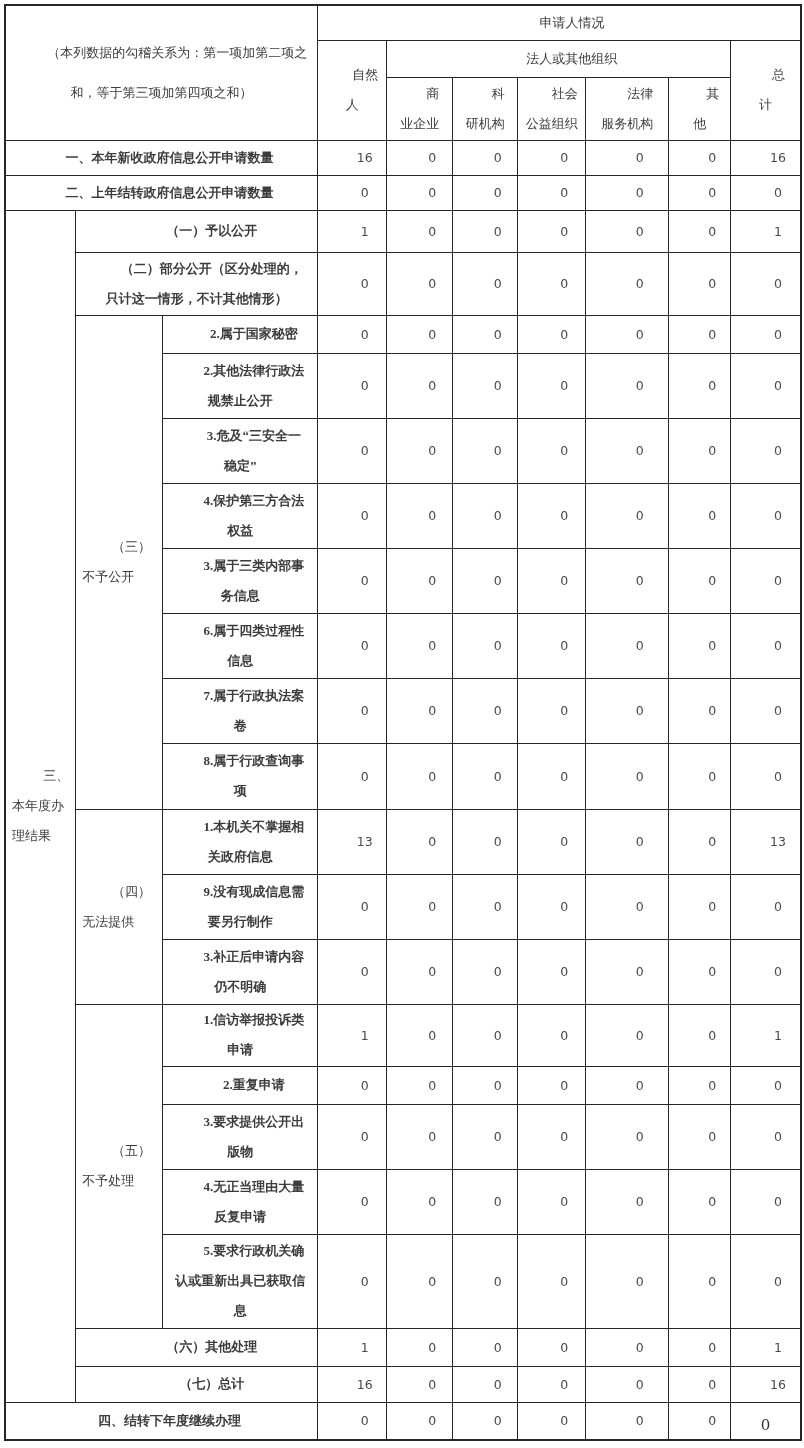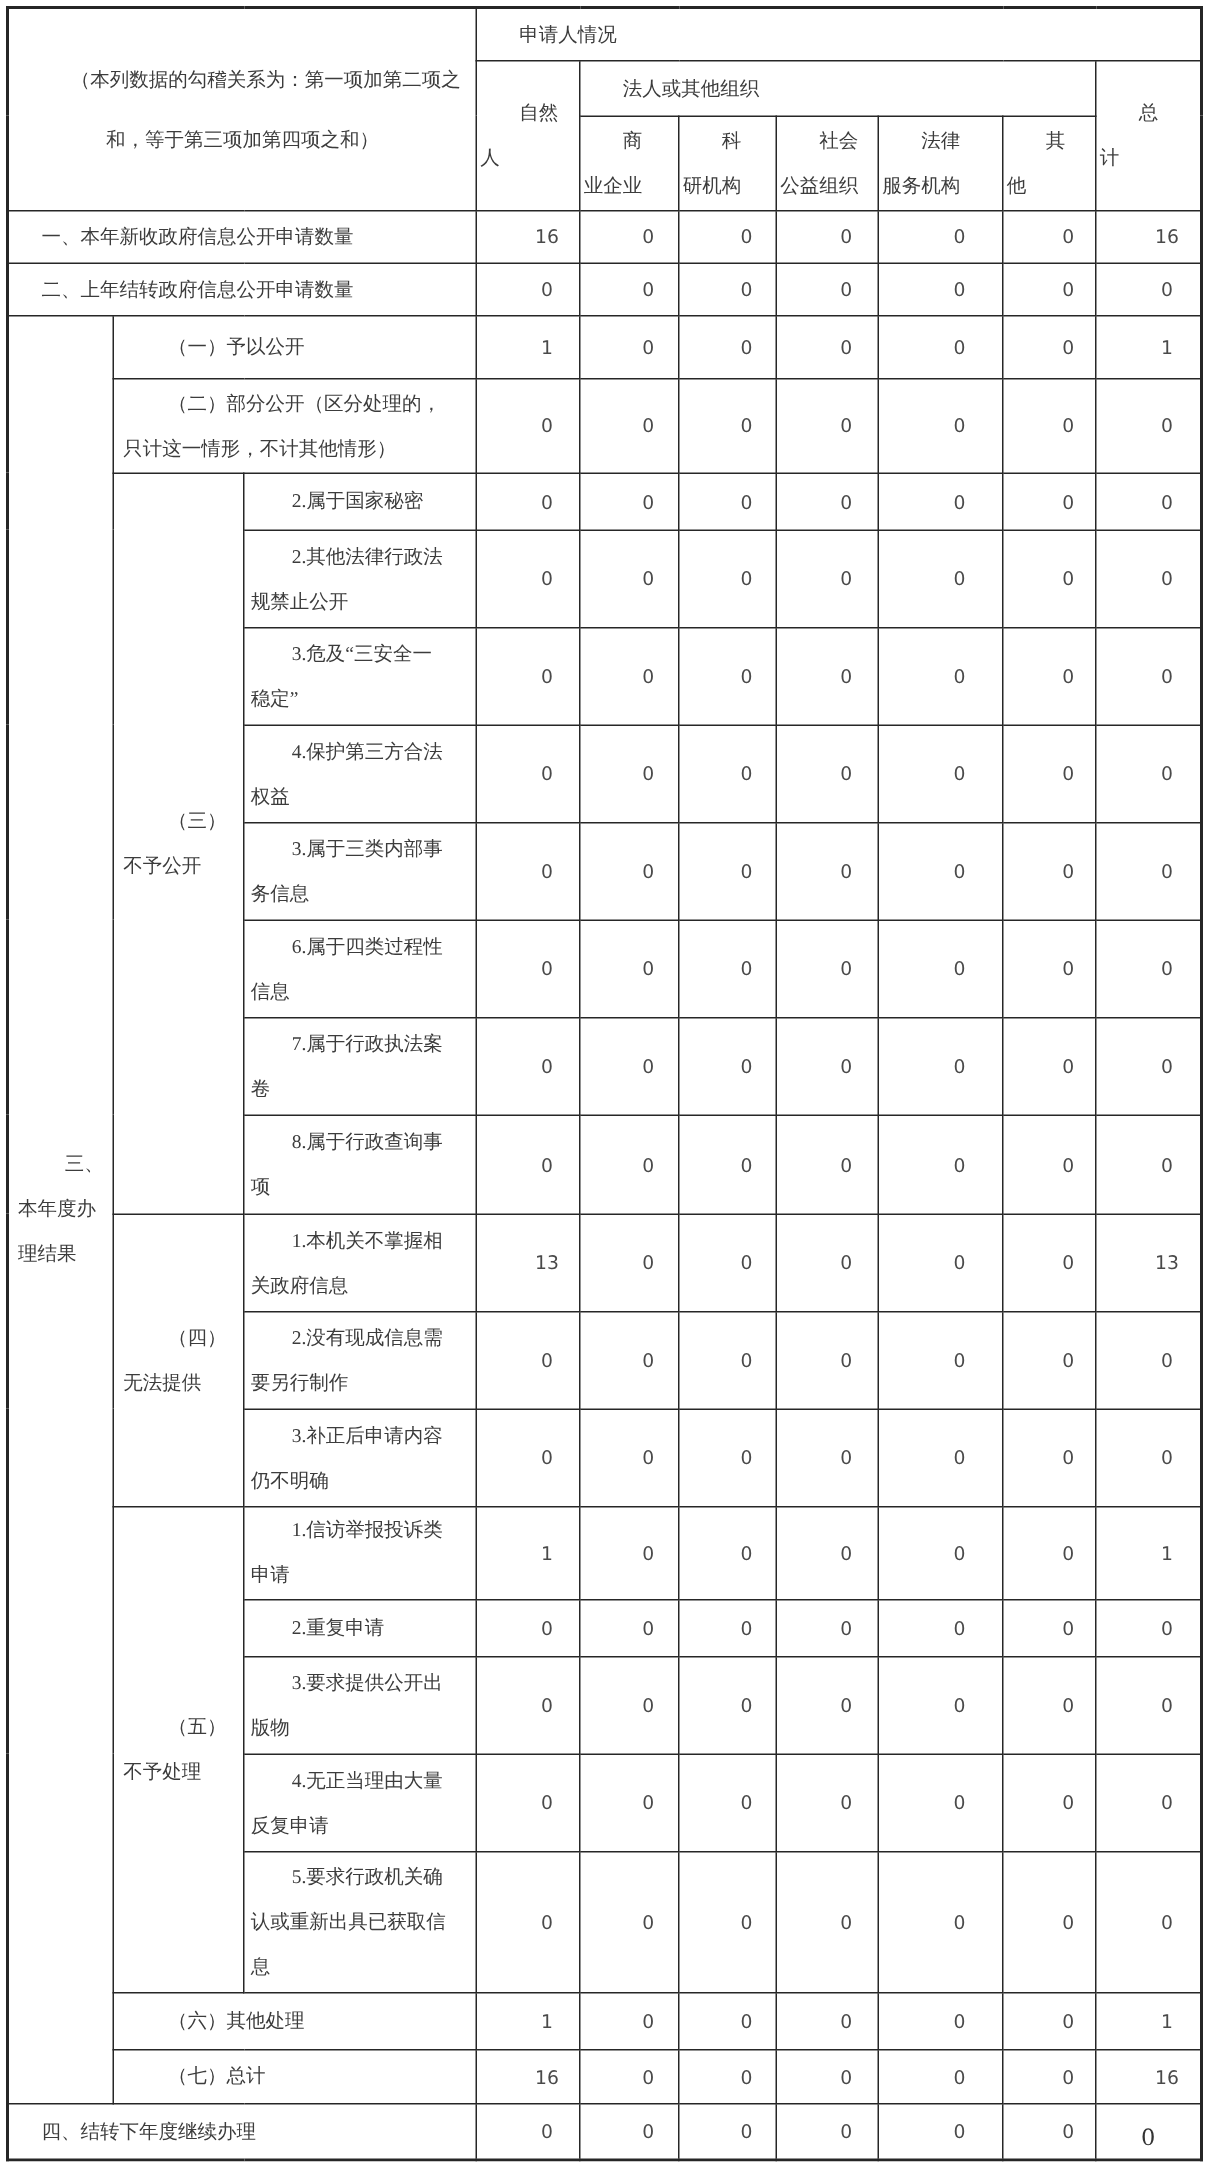--- a/index.html
+++ b/index.html
@@ -3,22 +3,22 @@
 <meta charset="utf-8">
 <style>
   html,body{margin:0;padding:0;background:#ffffff;}
   body{width:804px;font-family:"Liberation Serif","DejaVu Serif",serif;}
   .wrap{padding:4px 0 0 4px;}
   table{border-collapse:collapse;table-layout:fixed;border:2px solid #262626;background:#fff;}
   td{border:1px solid #262626;vertical-align:middle;font-size:13px;color:#3c3c3c;
      line-height:30px;overflow:hidden;word-break:break-all;}
   .pre{white-space:pre-line;}
   .corner{text-align:center;text-indent:2.4em;line-height:40px;padding:0 6px;}
-  .head{text-align:left;text-indent:2em;padding:0 2px;}
-  .lbl{text-align:left;padding:0 6px;}
+  .head{text-align:center;text-indent:2em;padding:0 2px;}
+  .lbl{text-align:center;padding:0 6px;font-weight:bold;}
   .top-lbl{text-indent:1.2em;}
   .sub-lbl{text-indent:2.3em;}
   .item-lbl{padding:0 4px !important;text-indent:2.1em;}
   .a-cell{text-align:left;padding:0 6px;text-indent:2.4em;}
   .g-cell{text-align:left;padding:0 6px;text-indent:2.3em;}
   .num{text-align:center;text-indent:2em;font-family:"DejaVu Sans","Liberation Sans",sans-serif;
        font-size:12.5px;color:#4a4a4a;line-height:normal;}
   .alt0{text-indent:0;font-family:"DejaVu Serif","Liberation Serif",serif;font-size:15px;
         color:#333;padding-top:9px;}
 </style>
@@ -206,21 +206,21 @@
 关政府信息</td>
           <td class="num">13</td>
           <td class="num">0</td>
           <td class="num">0</td>
           <td class="num">0</td>
           <td class="num">0</td>
           <td class="num">0</td>
           <td class="num">13</td>
         </tr>
         <tr style="height: 65px;">
-          <td class="lbl pre item-lbl" colspan="1">2.没有现成信息需
+          <td class="lbl pre item-lbl" colspan="1">9.没有现成信息需
 要另行制作</td>
           <td class="num">0</td>
           <td class="num">0</td>
           <td class="num">0</td>
           <td class="num">0</td>
           <td class="num">0</td>
           <td class="num">0</td>
           <td class="num">0</td>
         </tr>
         <tr style="height: 65px;">

